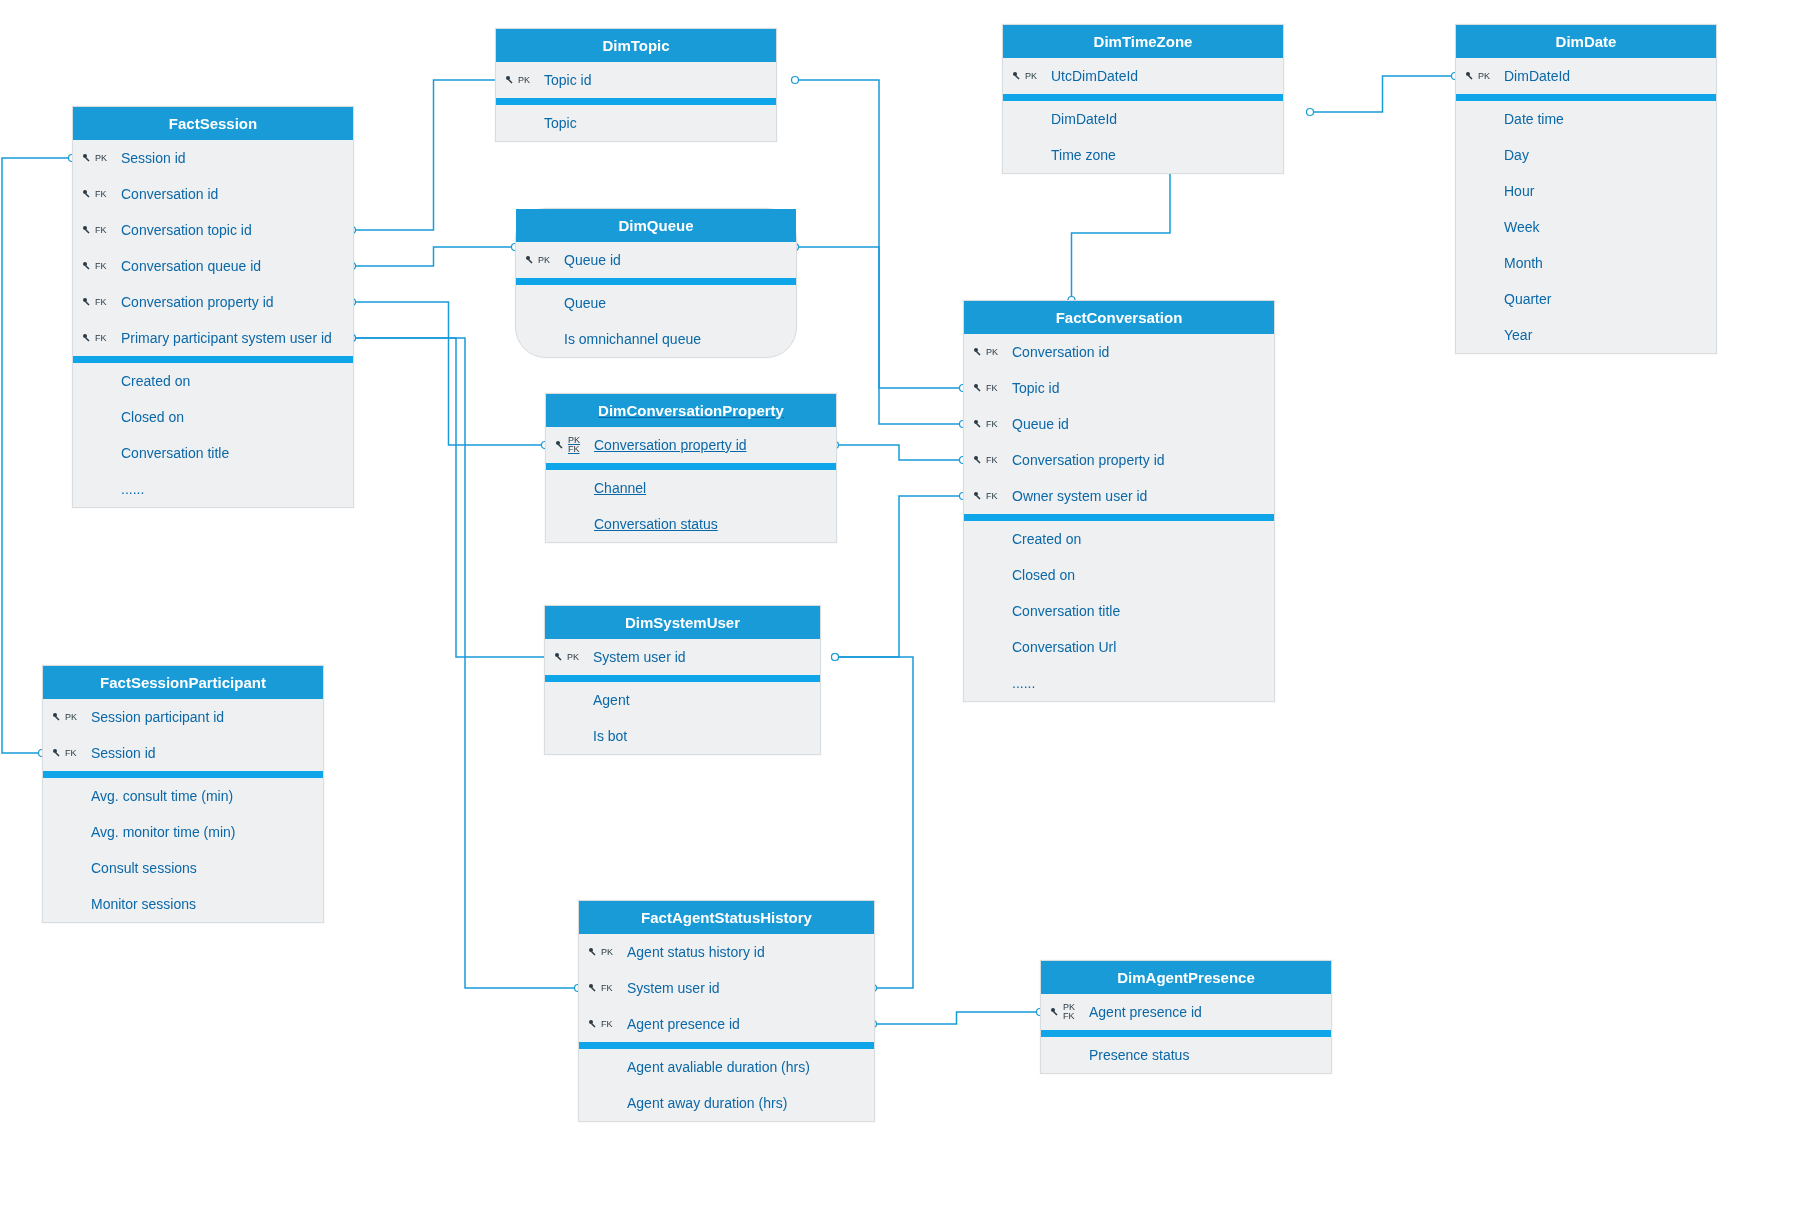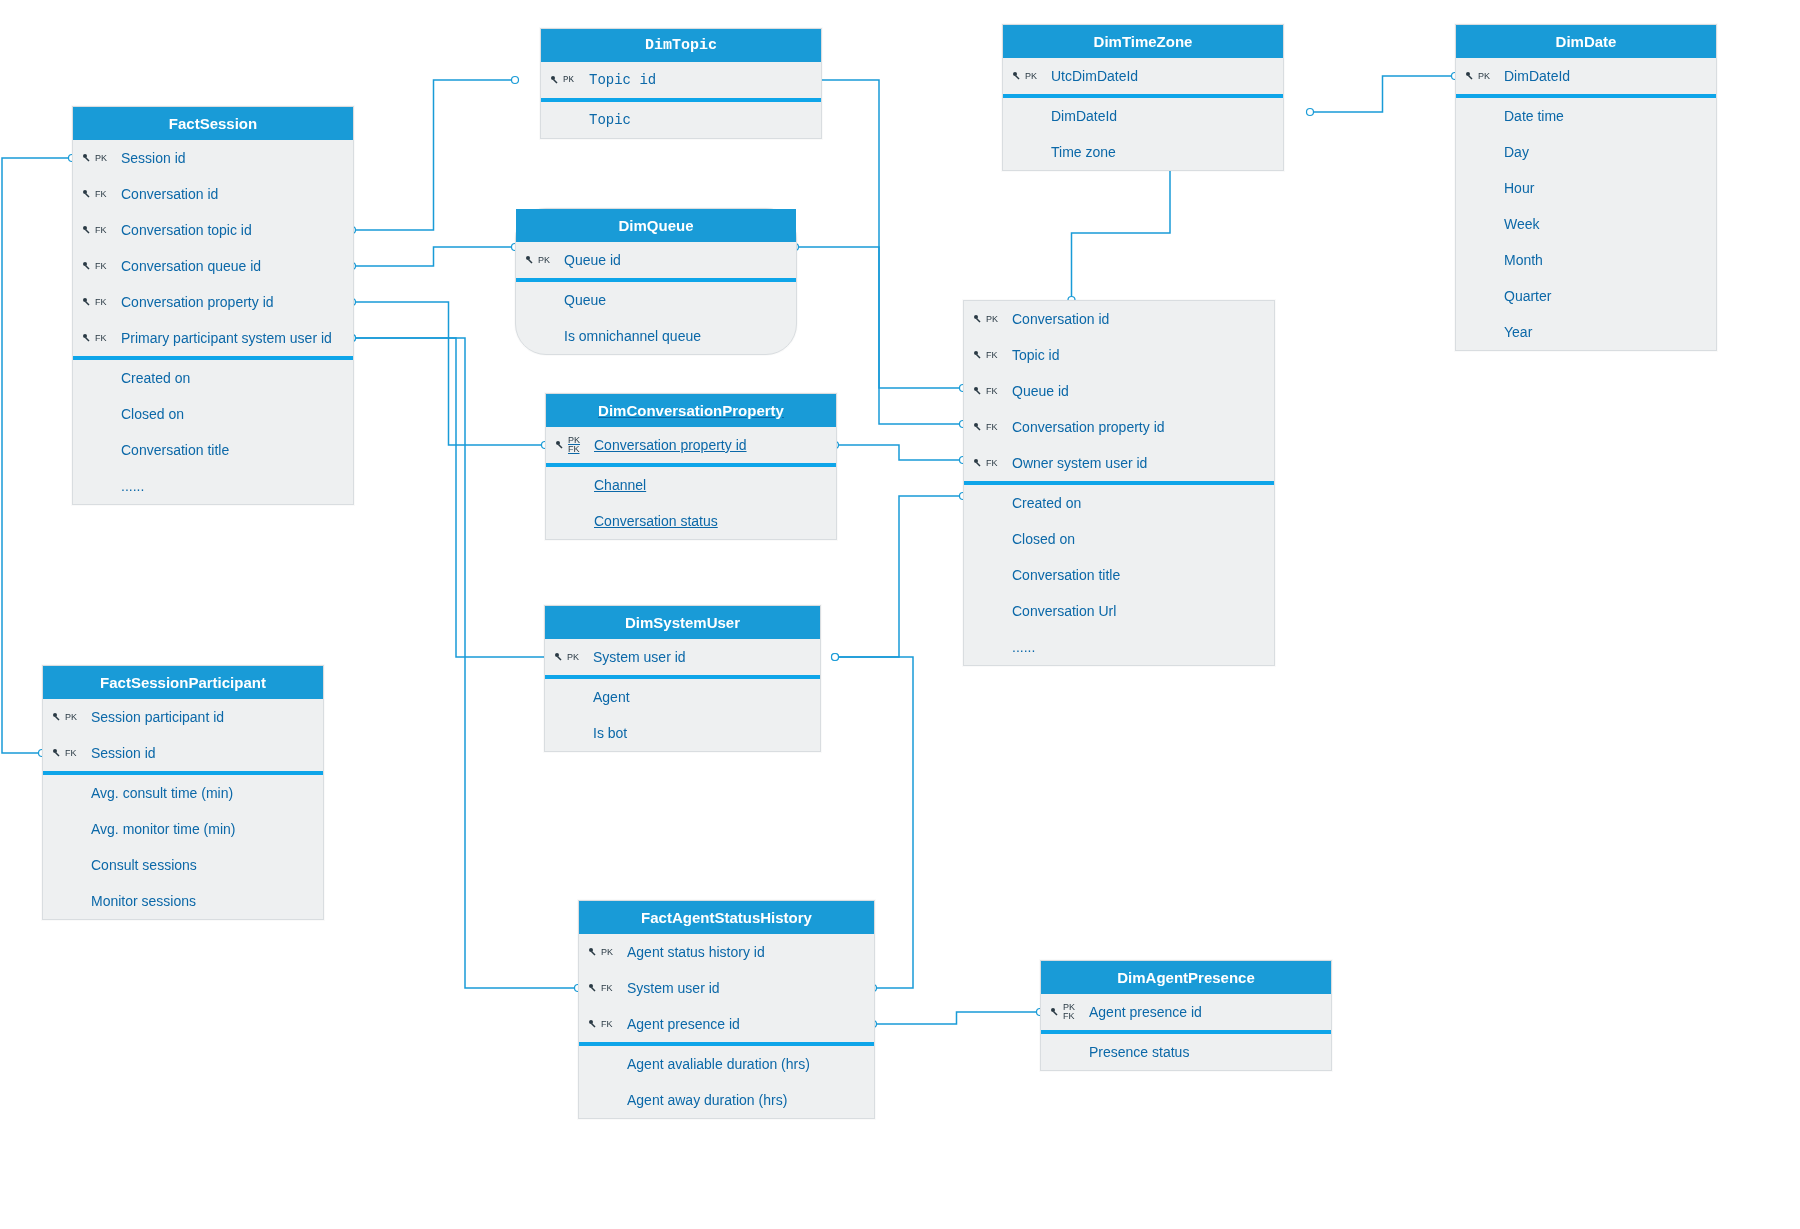--- a/index.html
+++ b/index.html
@@ -31,21 +31,21 @@
   font-size: 15px;
 }
 .entity-row {
   display: flex;
   align-items: center;
   padding: 6px 8px;
   min-height: 24px;
   font-size: 14px;
 }
 .entity-row.sep {
-  border-top: 4px solid #0ea5e9;
+  border-top: 7px solid #0ea5e9;
 }
 .key-col {
   width: 40px;
   flex: 0 0 40px;
   display: flex;
   align-items: center;
   gap: 2px;
   font-size: 10px;
   color: #2a3a45;
 }
@@ -254,21 +254,21 @@
       </div>
       <div class="entity-row">
         <span class="key-col"></span>
         <span class="field-label">Conversation title</span>
       </div>
       <div class="entity-row">
         <span class="key-col"></span>
         <span class="field-label">......</span>
       </div>
     </div>
-    <div class="entity" style="left: 540px; top: 28px; width: 280px; font-family: Liberation Mono, monospace;">
+    <div class="entity" style="left: 495px; top: 28px; width: 280px;">
       <div class="entity-header">DimTopic</div>
       <div class="entity-row">
         <span class="key-col">
           <svg width="12" height="12" viewBox="0 0 24 24">
             <circle cx="8" cy="8" r="4" fill="#2a3a45"></circle>
             <rect x="10" y="10" width="10" height="3" fill="#2a3a45" transform="rotate(45 10 10)"></rect>
           </svg>
           <span class="key-label">PK</span>
         </span>
         <span class="field-label">Topic id</span>
@@ -355,20 +355,21 @@
       <div class="entity-row">
         <span class="key-col"></span>
         <span class="field-label">Quarter</span>
       </div>
       <div class="entity-row">
         <span class="key-col"></span>
         <span class="field-label">Year</span>
       </div>
     </div>
     <div class="entity" style="left: 963px; top: 300px; width: 310px;">
+      <div class="entity-header">FactConversation</div>
       <div class="entity-row">
         <span class="key-col">
           <svg width="12" height="12" viewBox="0 0 24 24">
             <circle cx="8" cy="8" r="4" fill="#2a3a45"></circle>
             <rect x="10" y="10" width="10" height="3" fill="#2a3a45" transform="rotate(45 10 10)"></rect>
           </svg>
           <span class="key-label">PK</span>
         </span>
         <span class="field-label">Conversation id</span>
       </div>

